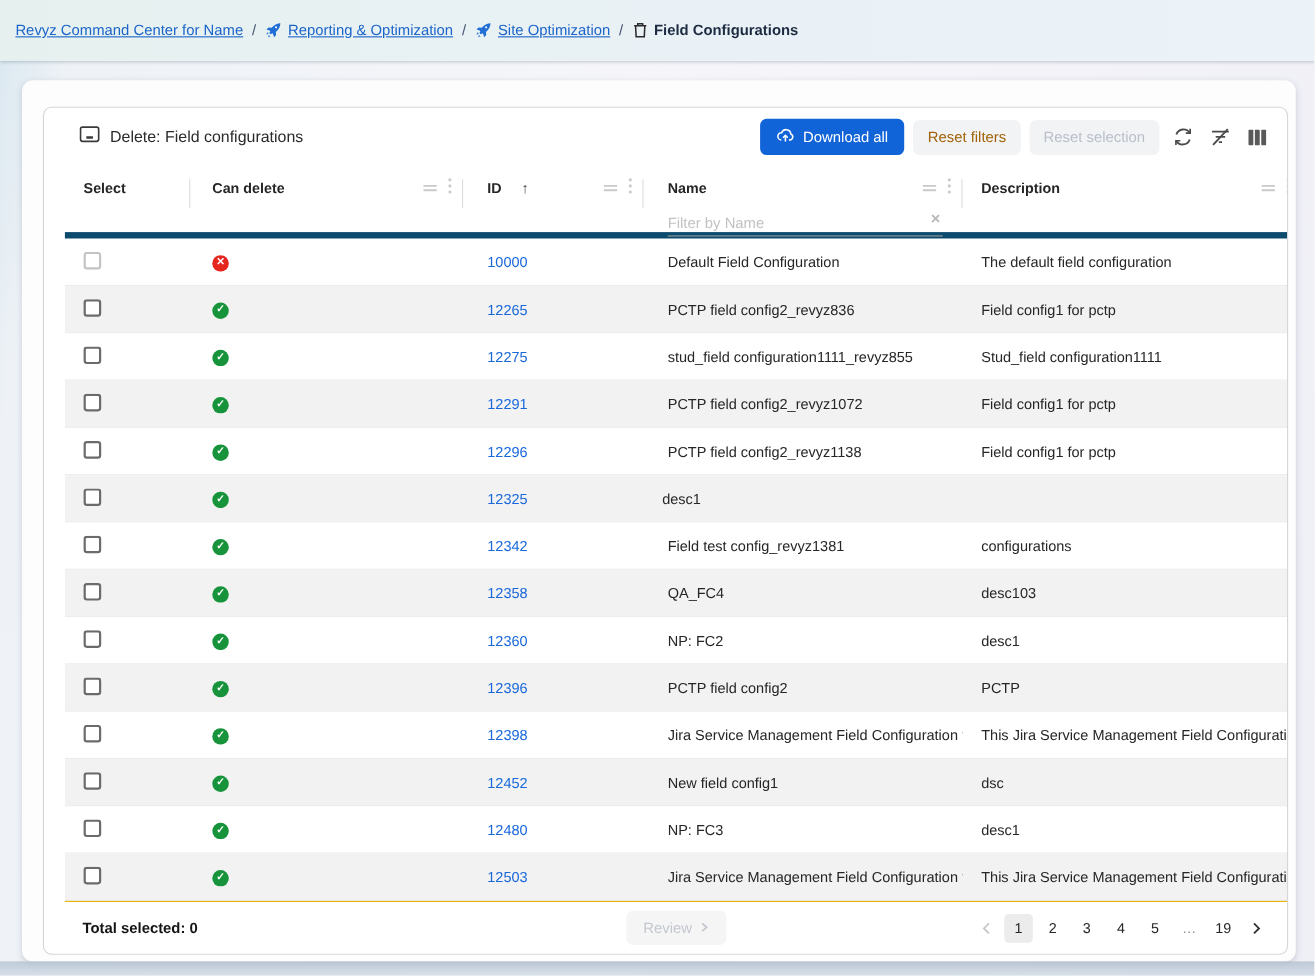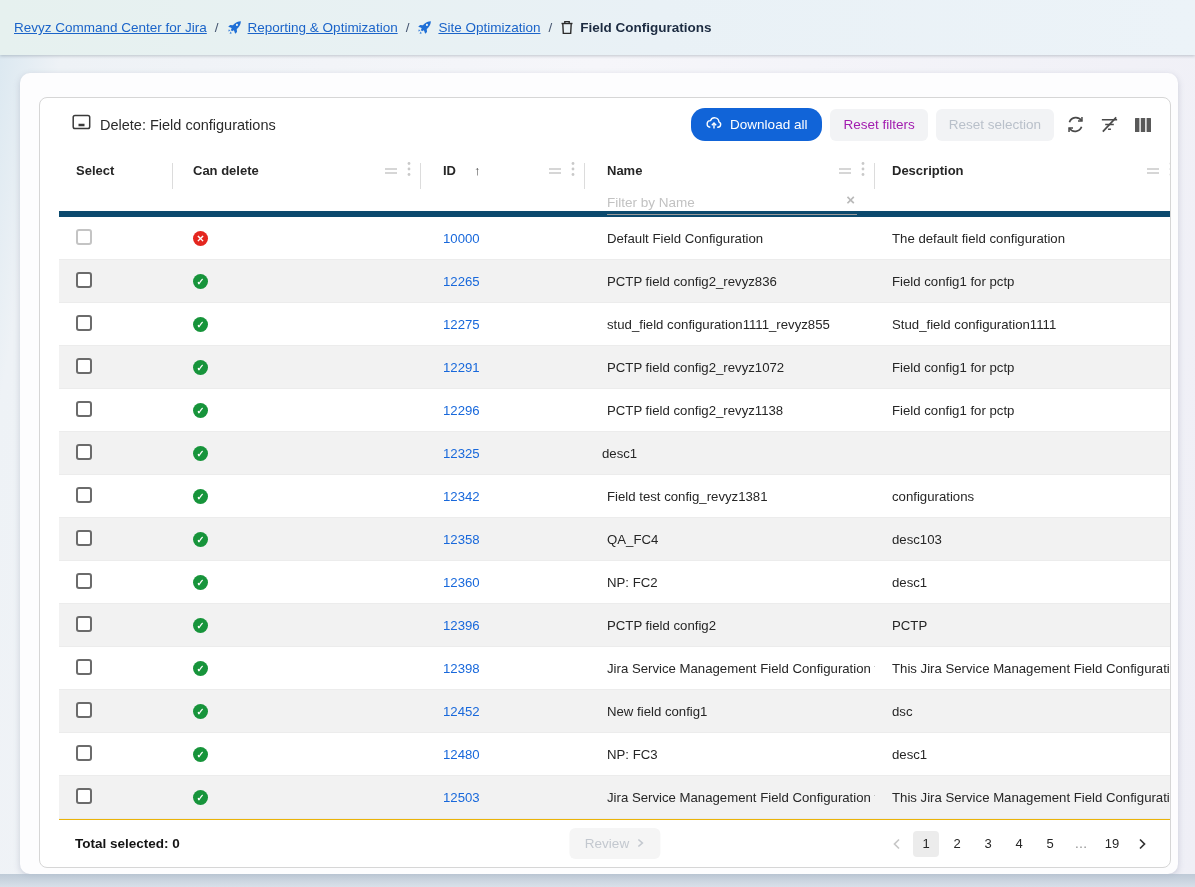--- a/index.html
+++ b/index.html
@@ -29,22 +29,22 @@
   
   .card { position:absolute; left:39px; top:97px; width:1132px; height:771px;
     background:#fff; border:1px solid #d6d6d6; border-radius:8px;
     display:flex; flex-direction:column; overflow:hidden;padding-left:19px; }
 
   .card-header { flex:none; height:53px; display:flex; align-items:center; padding:0 14px 0 13px; gap:9px; }
   .card-title { font-size:14.5px; color:#2b2b2b; }
   .actions { margin-left:auto; display:flex; align-items:center; gap:8px; }
   .btn { border:none; border-radius:6px; font-family:inherit; font-size:13.5px; cursor:pointer;
     display:inline-flex; align-items:center; gap:8px; }
-  .btn-primary { background:#1164d8; color:#fff; height:33px; padding:0 15px;border-radius:14px; }
-  .btn-default { background:#f2f3f5; color:#a21caf; height:32px; padding:0 13px; }
+  .btn-primary { background:#1164d8; color:#fff; height:33px; padding:0 15px; }
+  .btn-default { background:#f2f3f5; color:#a16207; height:32px; padding:0 13px; }
   .btn-default.disabled { color:#b9c0ca; cursor:default; }
   .icon-btn { background:none; border:none; cursor:pointer; display:inline-flex; align-items:center;
     justify-content:center; width:26px; height:26px; padding:0; }
   .icon-btn:first-of-type { margin-left:8px; }
 
   
   .grid-cols { display:grid; grid-template-columns:114px 248px 164px 290px 308px 1fr; }
   .thead { flex:none; height:66px; border-bottom:6px solid #0c4a6e; font-weight:bold; font-size:13px; }
   .th { position:relative; }
   .th::after { content:""; position:absolute; right:0; top:12px; width:1px; height:26px; background:#dcdcdc; }
@@ -88,21 +88,21 @@
     border-radius:4px; padding:0 5px; cursor:pointer; color:#262626; }
   .page.current { background:#ececec; }
   .page.ellipsis { color:#8c8c8c; cursor:default; }
   .pg-nav { width:24px; height:24px; display:inline-flex; align-items:center; justify-content:center; cursor:pointer; }
 </style>
 </head>
 <body>
 
 <div class="topbar">
   <span class="crumb">
-    <span>Revyz Command Center for Jira</span>
+    <span>Revyz Command Center for Name</span>
   </span>
   <span class="crumb-sep">/</span>
   <span class="crumb">
     <span class="ic">
       <svg width="15" height="15" viewBox="0 0 16 16">
           <path fill="#1f6fd6" d="M14.8 1.2c-2.9.1-5.4 1.3-7.2 3.1L6.3 5.6l-3-.3-2 2 3.1 1 .6.7-.9 1.6 1.3 1.3 1.6-.9.7.6 1 3.1 2-2-.3-3 1.3-1.3c1.8-1.8 3-4.3 3.1-7.2zM10.6 6.3a1.1 1.1 0 1 1 0-2.2 1.1 1.1 0 0 1 0 2.2z"></path>
           <path fill="#1f6fd6" d="M1.2 12.3l2.5-.8-1.7-1.7-.8 2.5zm1.6 2.5l2.5-.8-1.7-1.7-.8 2.5z" opacity=".8"></path>
         </svg>
     </span>
     <span>Reporting &amp; Optimization</span>

